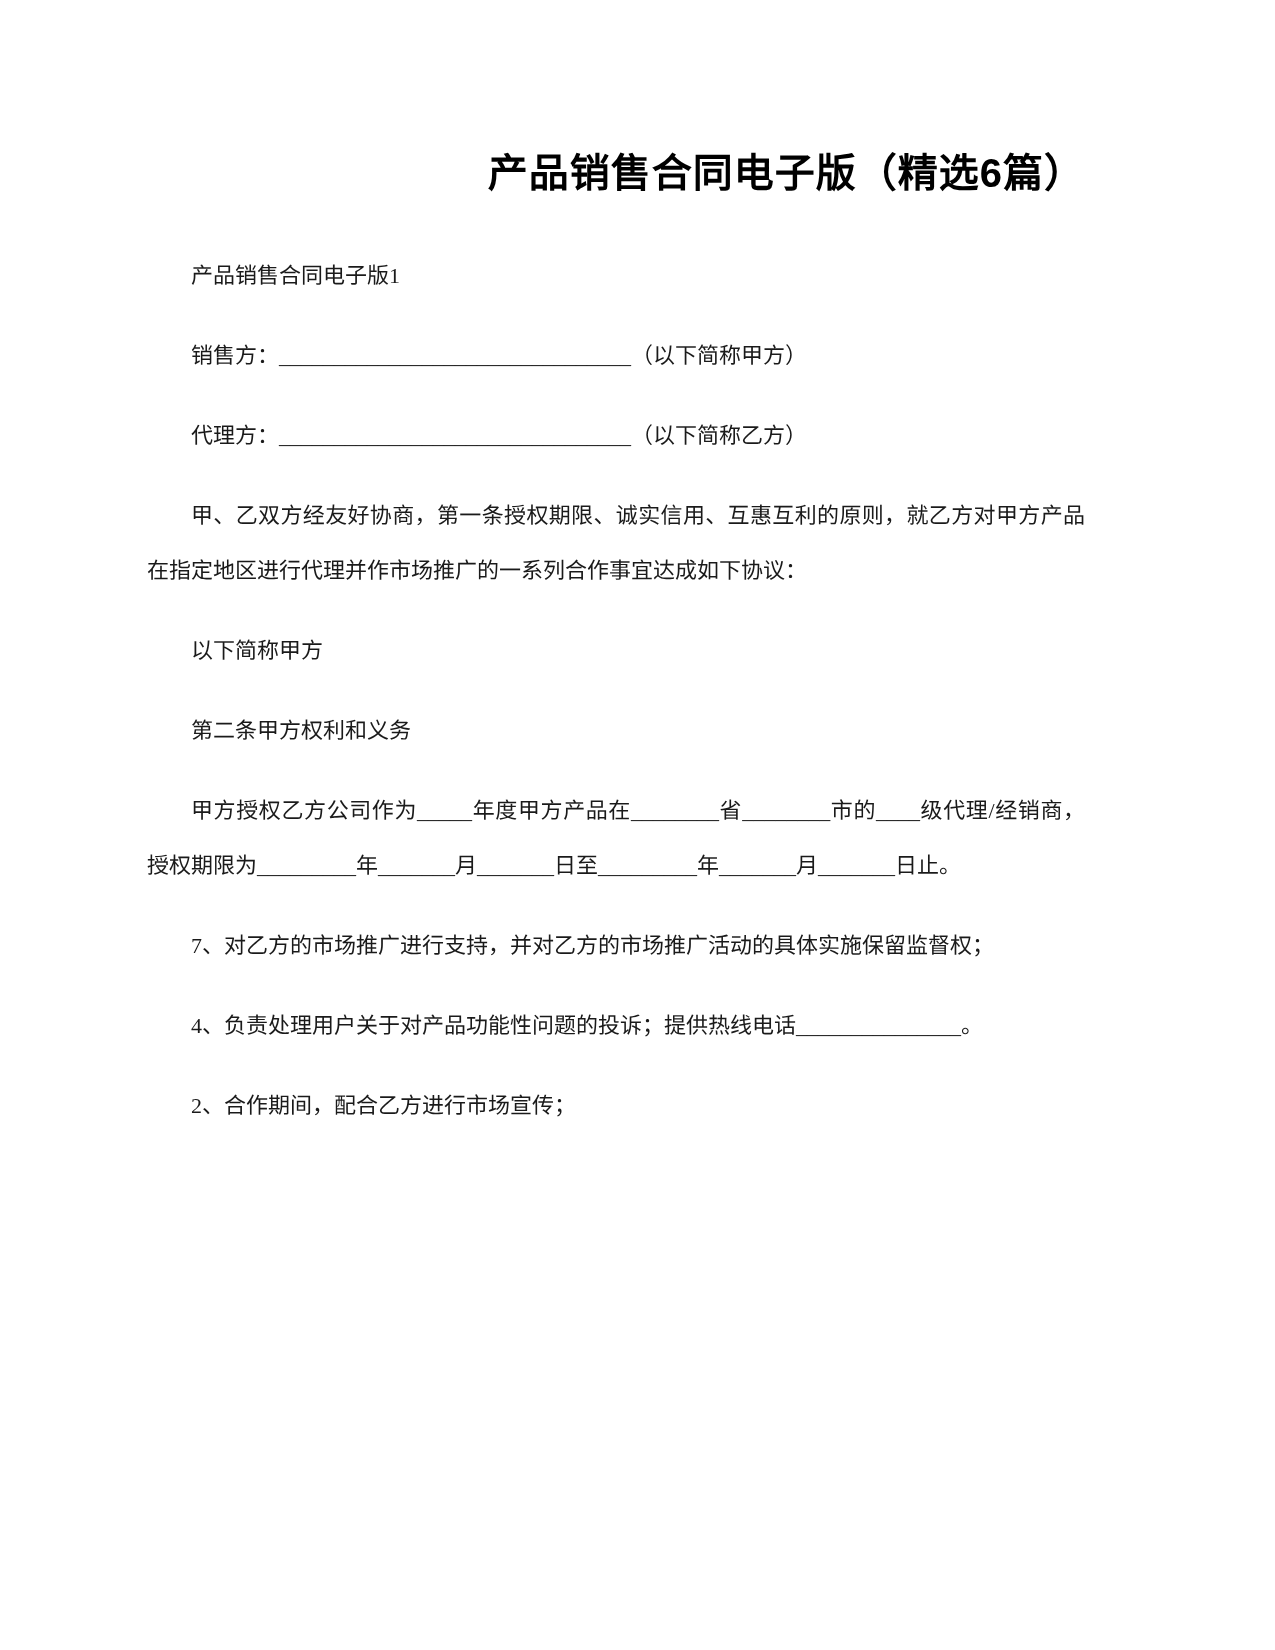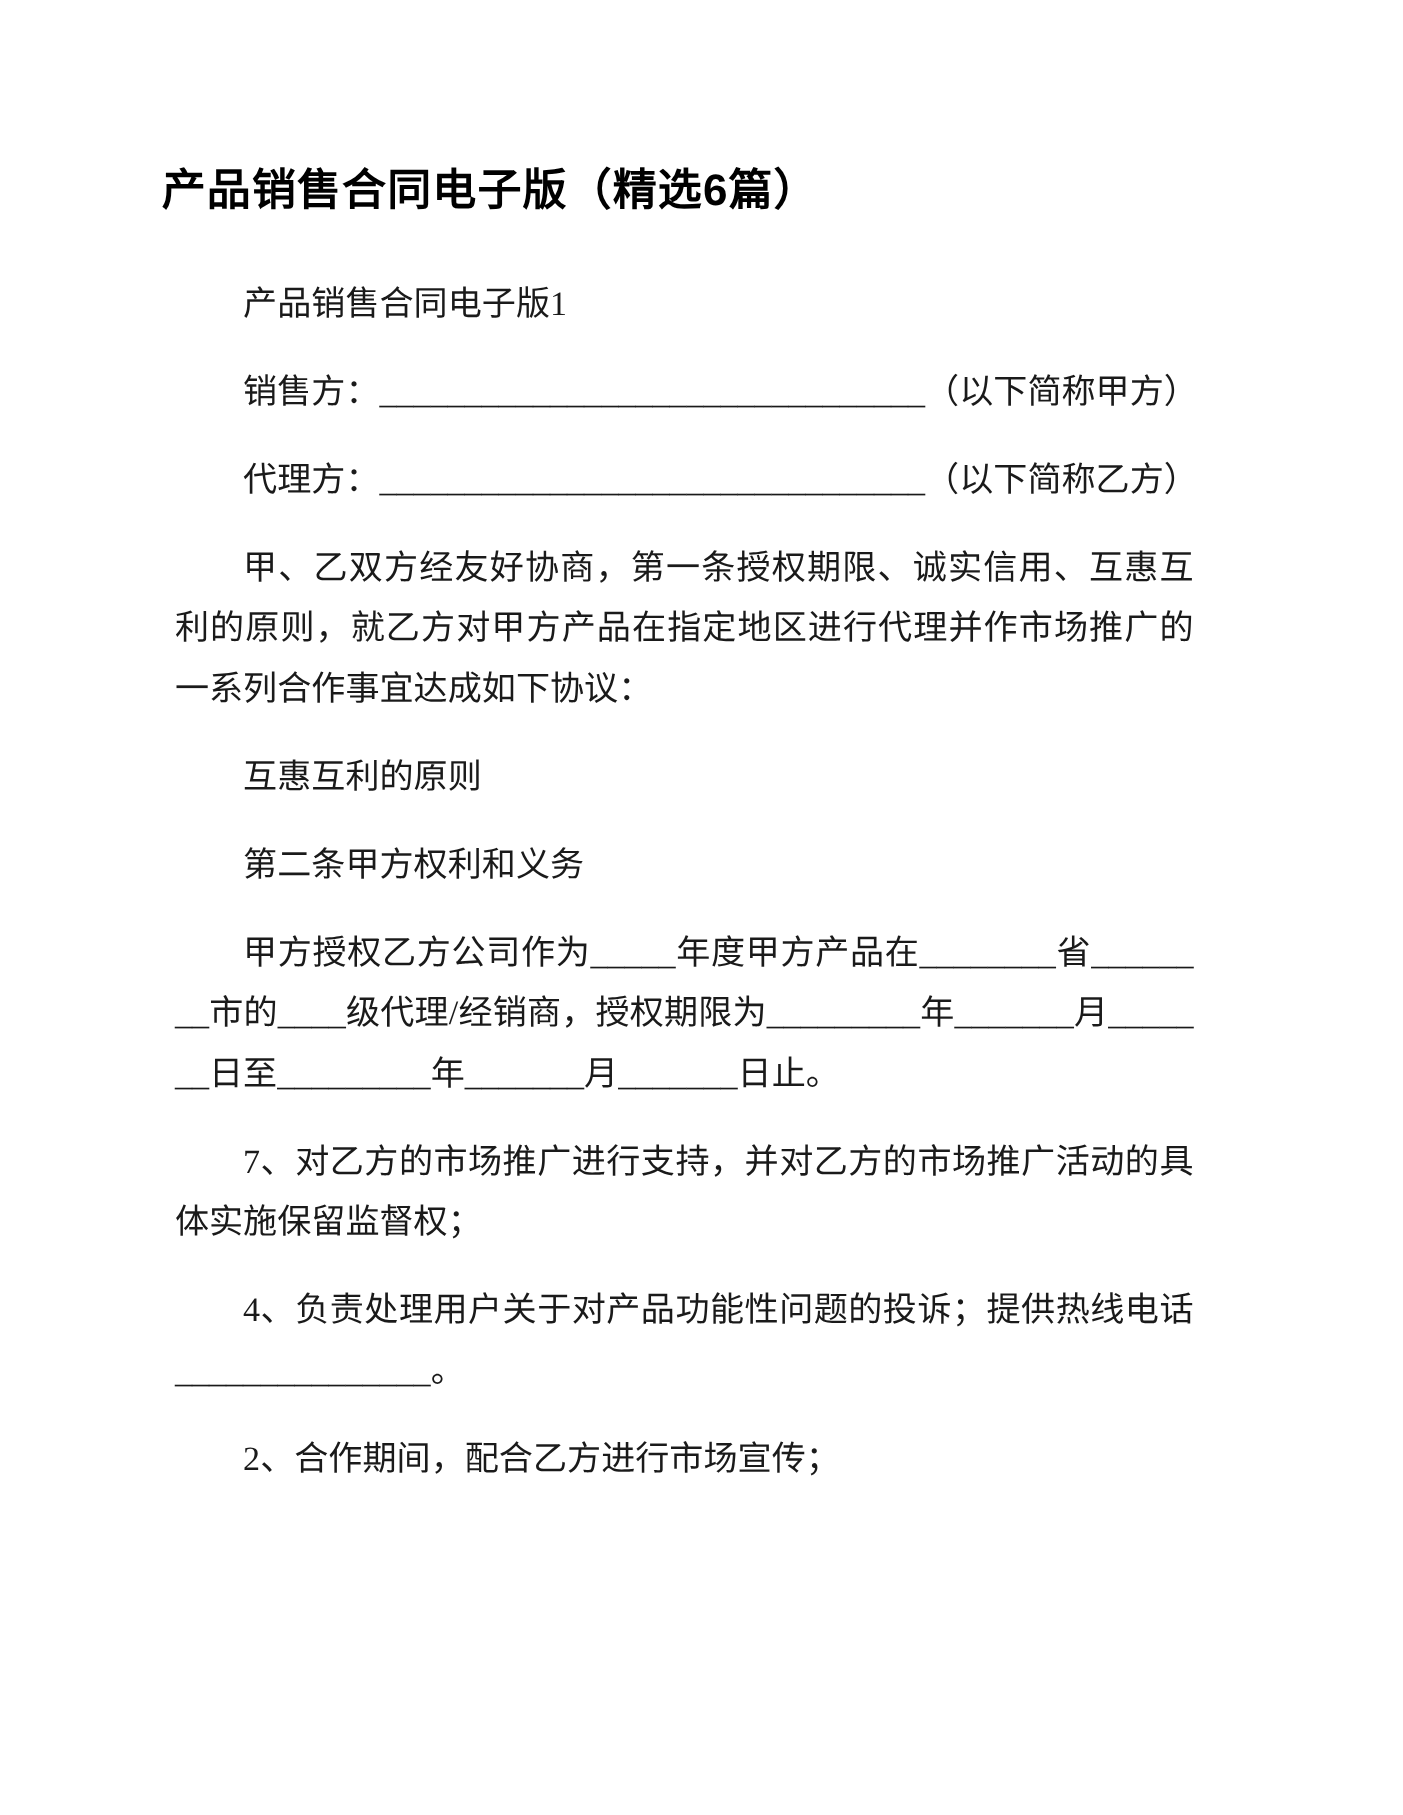--- a/index.html
+++ b/index.html
@@ -17,29 +17,29 @@
     padding: 150px 190px 0 147px;
     color: #1a1a1a;
     overflow: hidden;
   }
   .doc-title {
     font-family: "Liberation Sans", "DejaVu Sans", sans-serif;
     font-weight: bold;
     font-size: 40px;
     line-height: 1.15;
     color: #000000;
-    text-align: left;
+    text-align: right;
     margin: 0 0 52px 0;
     letter-spacing: 1px;
   }
   .doc-body p {
     font-family: "Liberation Serif", "DejaVu Serif", serif;
-    font-size: 31px;
+    font-size: 22px;
     line-height: 55px;
-    margin: 0 0 25px 12px;
+    margin: 0 0 25px 0;
     text-indent: 2em;
     text-align: justify;
     word-break: break-all;
     overflow-wrap: break-word;
     color: #1a1a1a;
   }
 </style>
 </head>
 <body>
 
@@ -48,21 +48,21 @@
 
   <div class="doc-body">
     <p>产品销售合同电子版1</p>
 
     <p>销售方：________________________________（以下简称甲方）</p>
 
     <p>代理方：________________________________（以下简称乙方）</p>
 
     <p>甲、乙双方经友好协商，第一条授权期限、诚实信用、互惠互利的原则，就乙方对甲方产品在指定地区进行代理并作市场推广的一系列合作事宜达成如下协议：</p>
 
-    <p>互惠互利的原则</p>
+    <p>以下简称甲方</p>
 
     <p>第二条甲方权利和义务</p>
 
     <p>甲方授权乙方公司作为_____年度甲方产品在________省________市的____级代理/经销商，授权期限为_________年_______月_______日至_________年_______月_______日止。</p>
 
     <p>7、对乙方的市场推广进行支持，并对乙方的市场推广活动的具体实施保留监督权；</p>
 
     <p>4、负责处理用户关于对产品功能性问题的投诉；提供热线电话_______________。</p>
 
     <p>2、合作期间，配合乙方进行市场宣传；</p>

